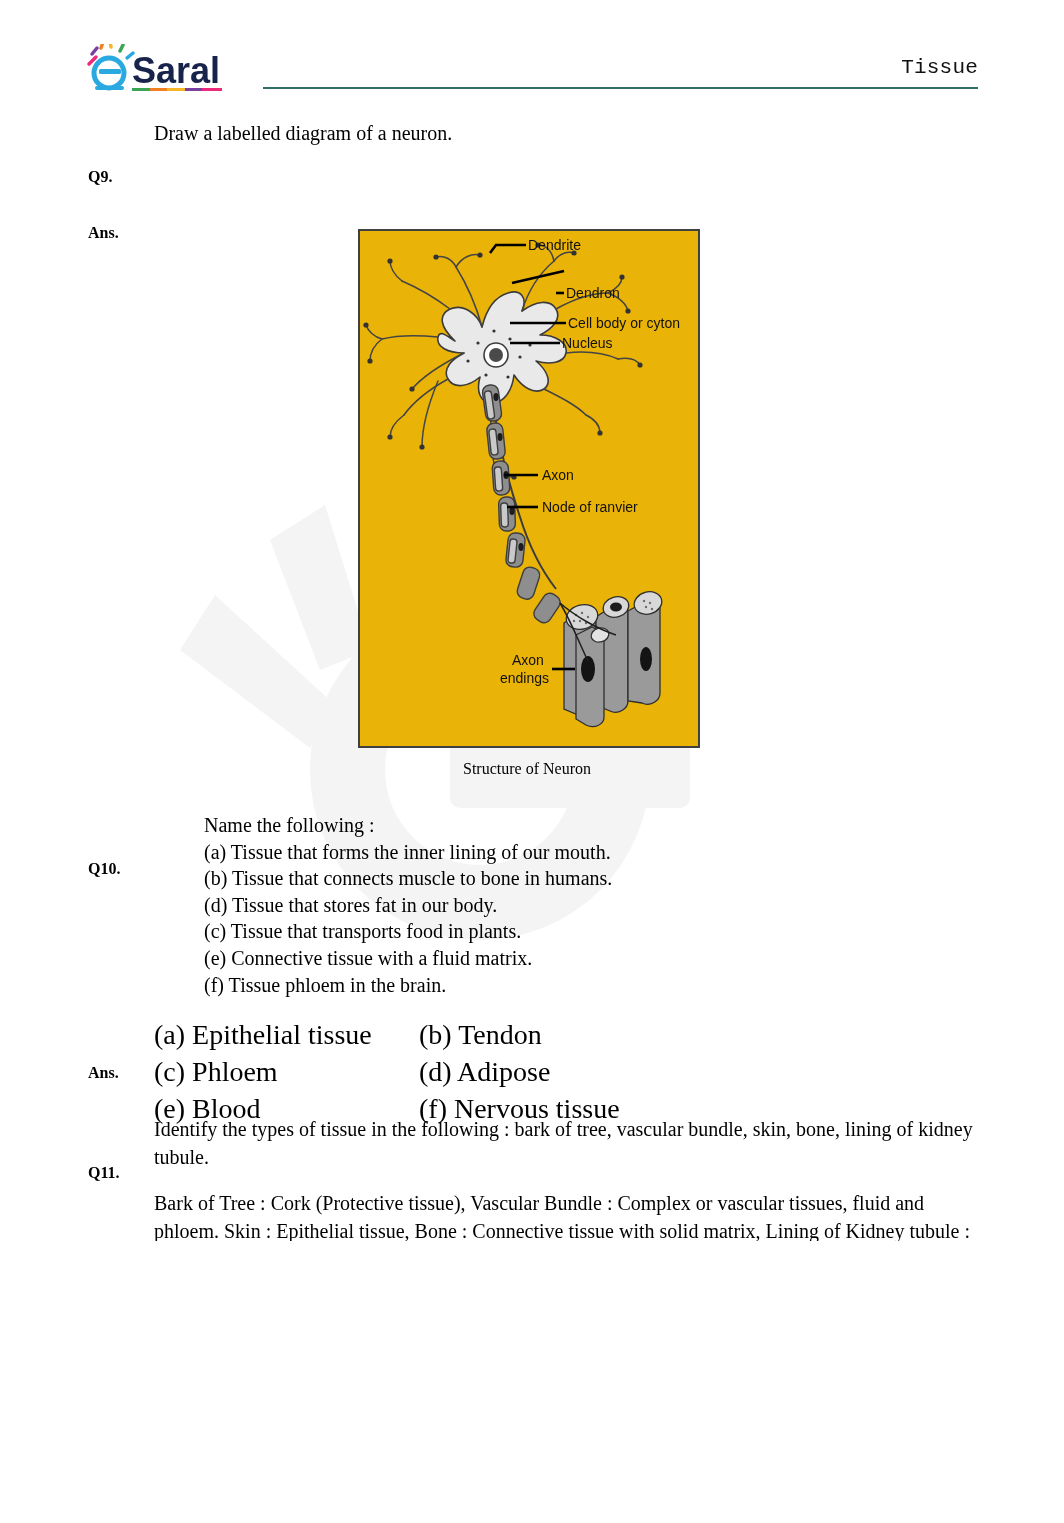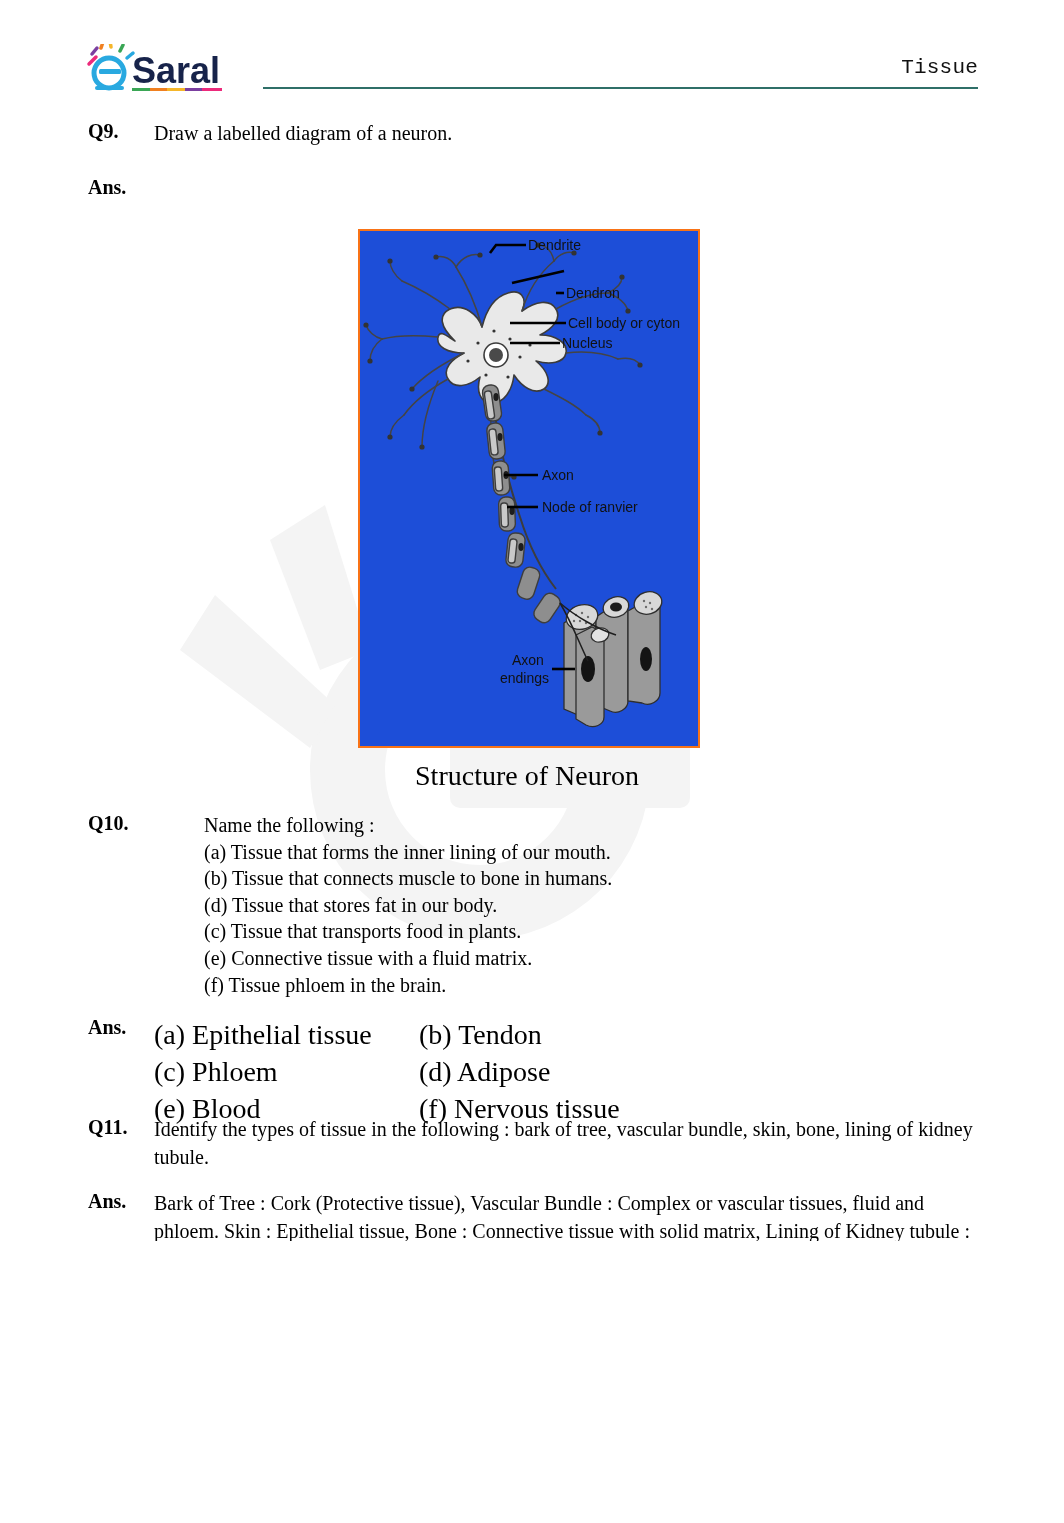--- a/index.html
+++ b/index.html
@@ -70,24 +70,25 @@
     width: 1064px;
     z-index: 2;
   }
   .qa-row {
     position: absolute;
     display: flex;
     align-items: flex-start;
   }
   .qa-tag {
     font-weight: bold;
-    font-size: 20px;
+    font-size: 16px;
     width: 66px;
     flex: 0 0 66px;
     font-family: "Liberation Serif", "DejaVu Serif", serif;
+    margin-top: 48px;
   }
   .qa-body {
     font-size: 20px;
     line-height: 1.33;
     font-family: "Liberation Serif", "DejaVu Serif", serif;
   }
   .qa-body .sub {
     display: block;
   }
 
@@ -96,33 +97,33 @@
   #q9 .qa-body { width: 700px; }
   #ans9 { left: 88px; top: 176px; }
 
   
   .figure {
     position: absolute;
     left: 358px;
     top: 229px;
     width: 338px;
     height: 515px;
-    border: 2px solid #f97316;
-    background: #1d4ed8;
+    border: 2px solid #404040;
+    background: #eab308;
     z-index: 2;
     overflow: hidden;
   }
   .figure svg { display:block; }
   .fig-caption {
     position: absolute;
     left: 358px;
     top: 760px;
     width: 338px;
     text-align: center;
-    font-size: 28px;
+    font-size: 16px;
     z-index: 2;
     font-family: "Liberation Serif", "DejaVu Serif", serif;
   }
 
   
   #q10 { left: 88px; top: 812px; gap: 48px; }
   #q10 .qa-body { width: 640px; }
   #q10 .qa-body .sub { padding-left: 2px; }
 
   #ans10 { left: 88px; top: 1016px; }

